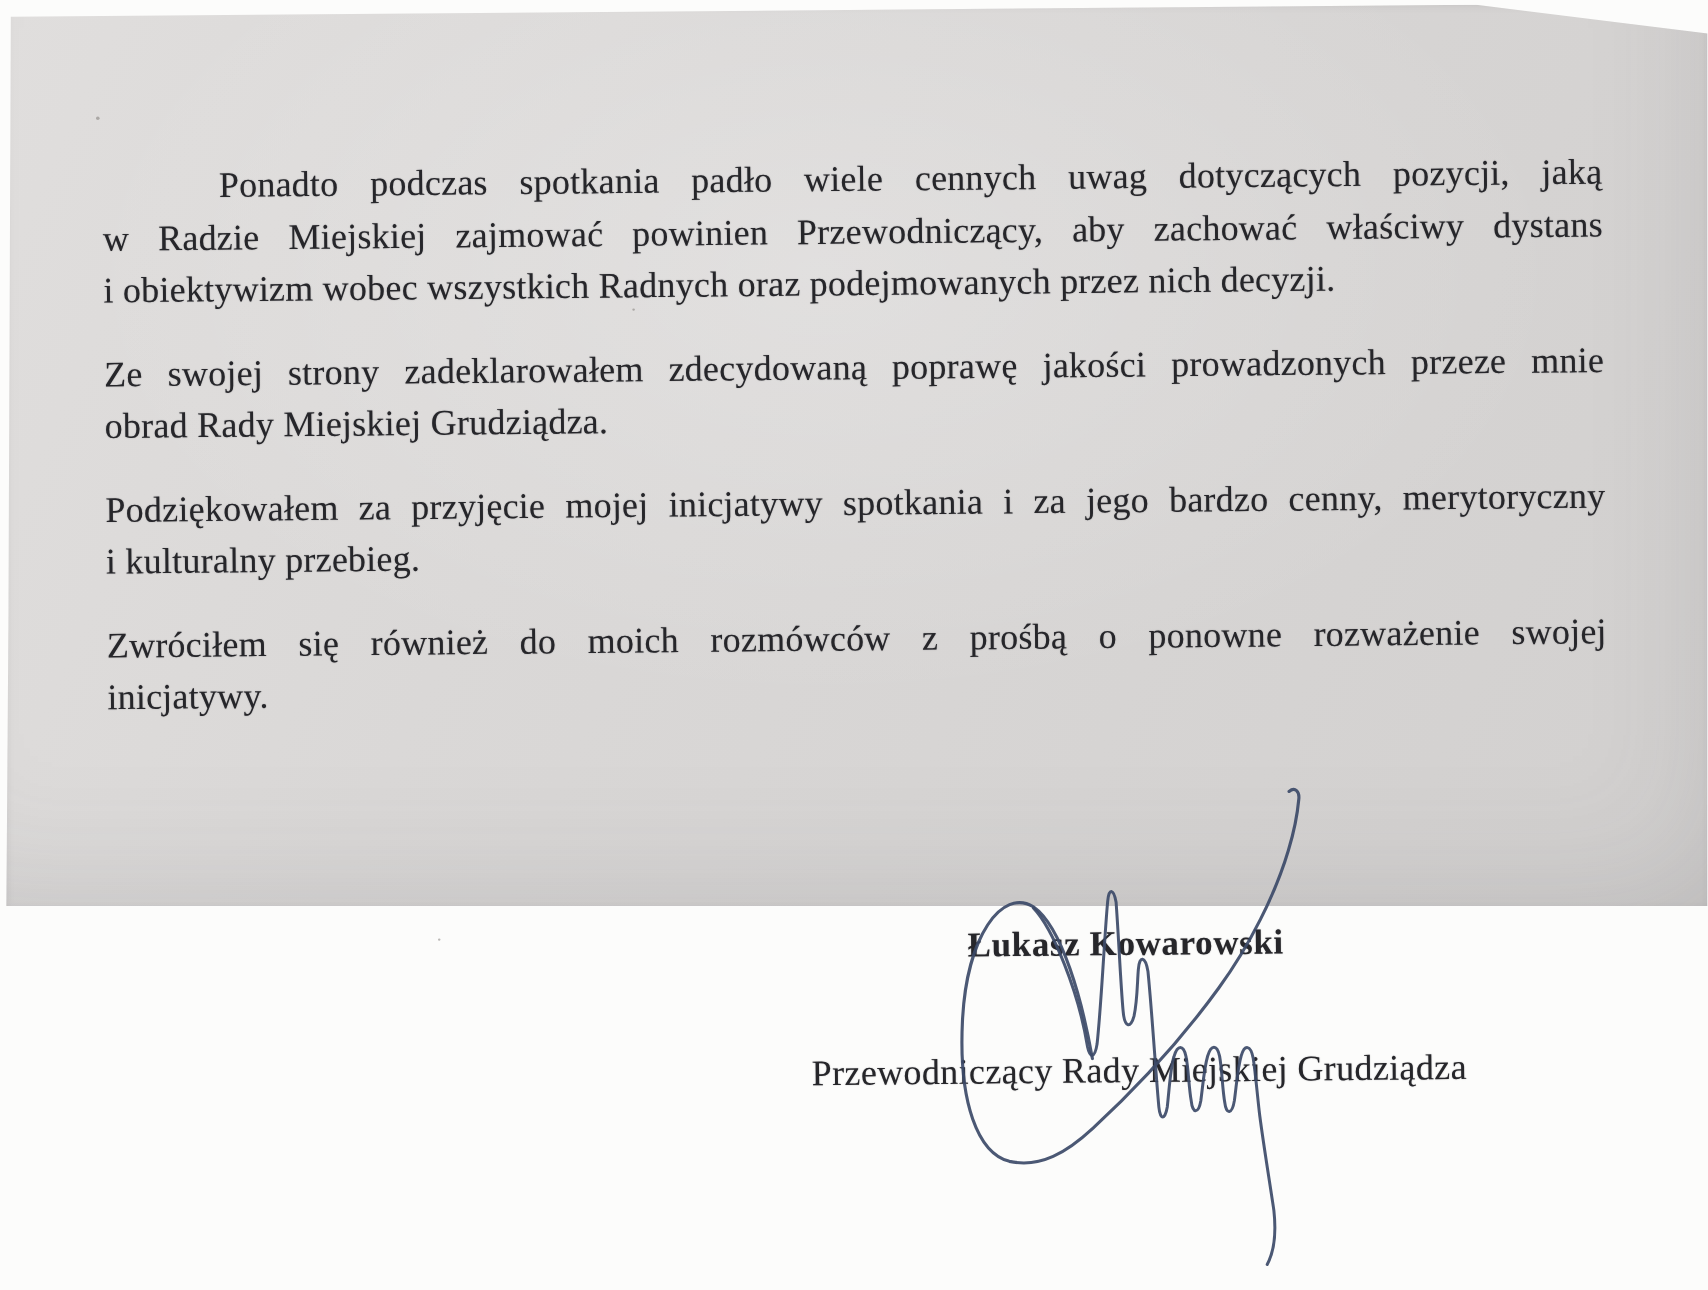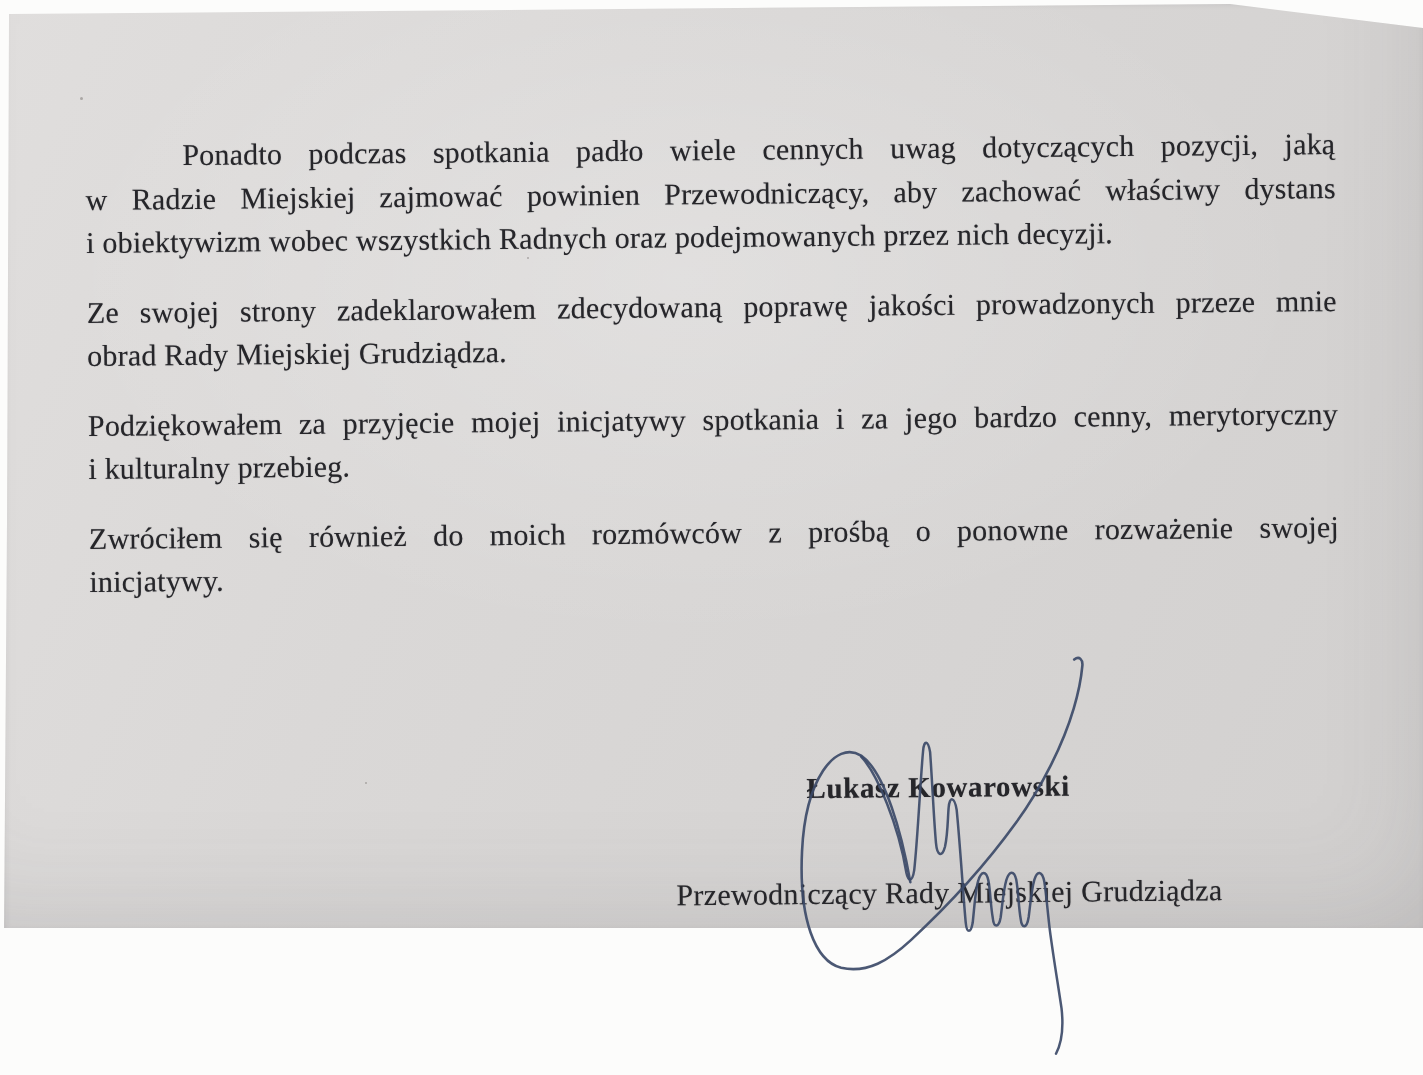--- a/index.html
+++ b/index.html
@@ -5,21 +5,21 @@
 <style>
   html,body{
     margin:0; padding:0;
     width:1423px; height:1075px;
     overflow:hidden;
     background:#fcfcfb;
     font-family:"Liberation Serif","DejaVu Serif",serif;
   }
   .stage{
     position:relative;
-    width:1423px; height:928px;text-decoration:underline;
+    width:1423px; height:755px;text-decoration:underline;
   }
   
   .paper{
     position:absolute; inset:0;
     background:linear-gradient(115deg,#e0dedd 0%,#dad8d7 35%,#d7d5d4 60%,#d2d0cf 100%);
     clip-path:polygon(9px 14px, 1230px 4px, 1423px 28px, 1423px 1075px, 3px 1075px, 7px 520px);
     box-shadow:inset 0 6px 10px -6px rgba(90,90,95,.45),
                inset 8px 0 10px -7px rgba(90,90,95,.40),
                inset -40px -60px 120px -60px rgba(70,70,75,.18);
   }

